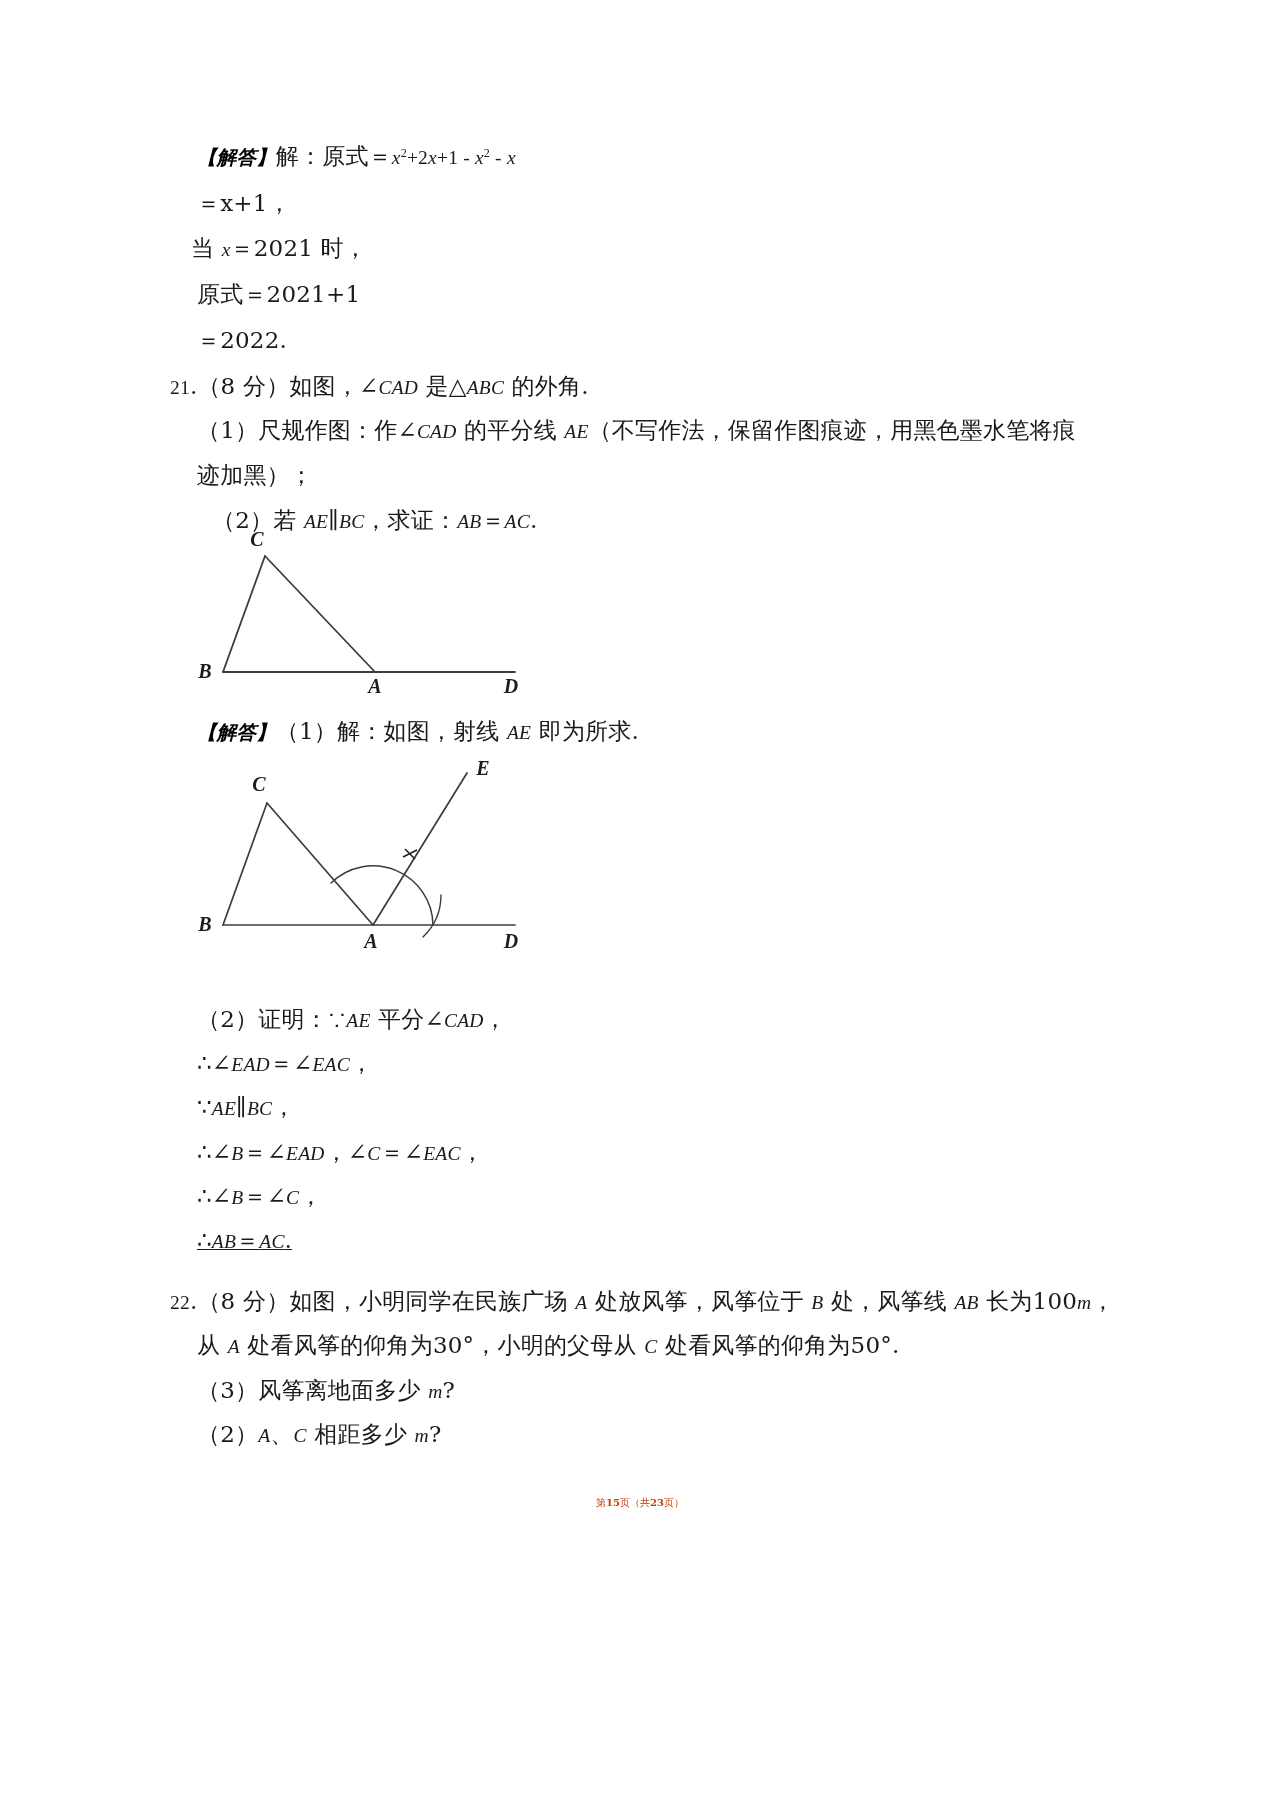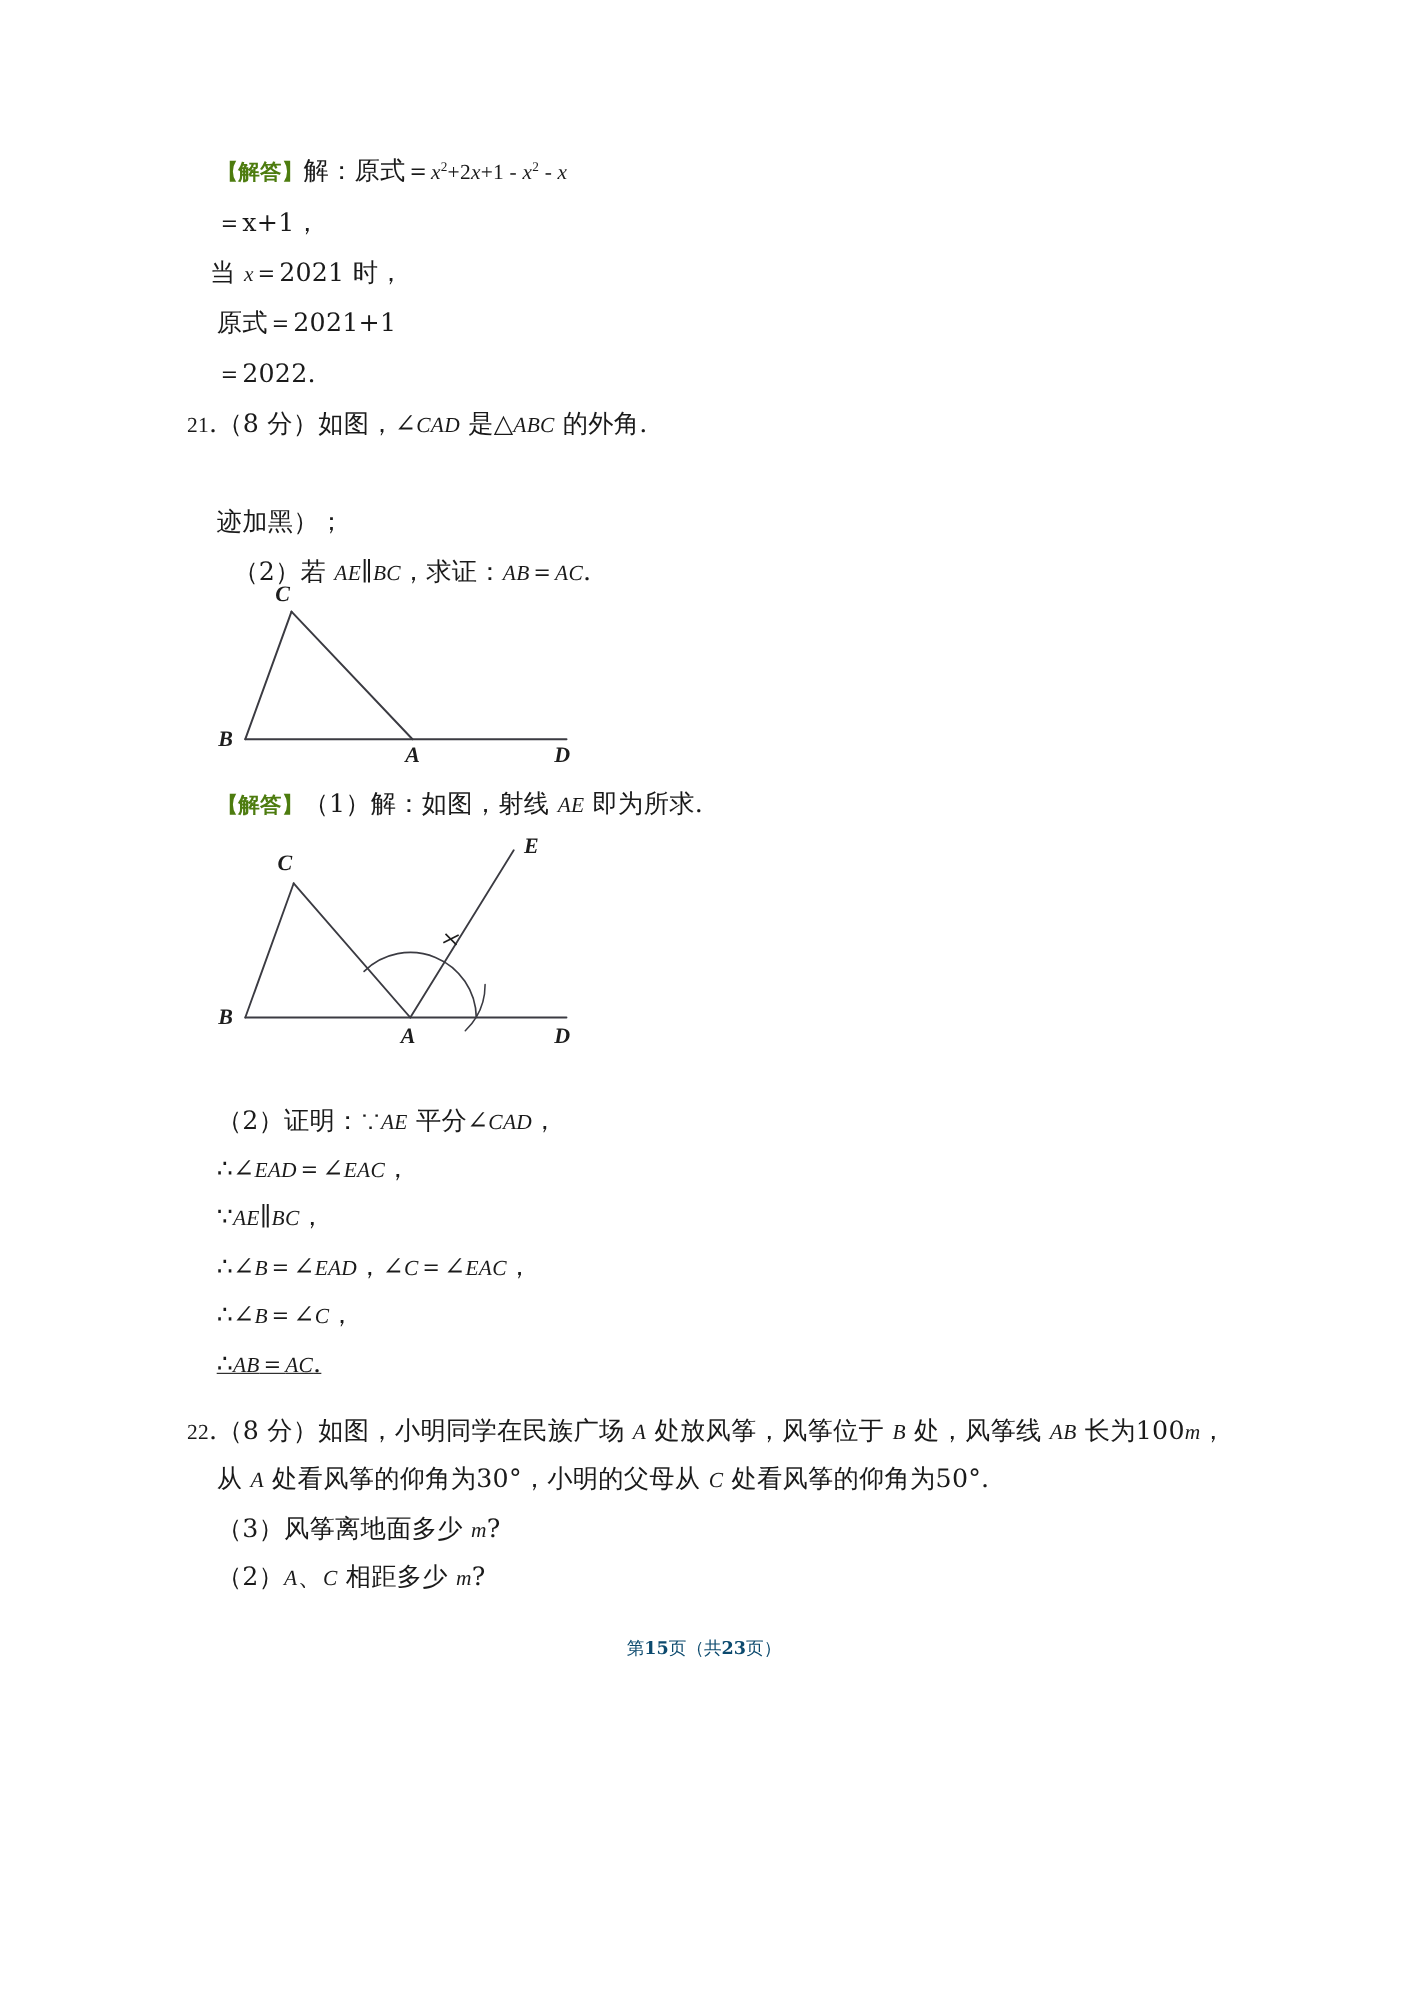--- a/index.html
+++ b/index.html
@@ -16,34 +16,34 @@
   
   .line{
     position:absolute;
     font-size:19.5px;
     line-height:26px;
     white-space:nowrap;
     letter-spacing:.2px;
   }
   .cn{font-family:"DejaVu Serif","Liberation Serif",serif;font-size:23px;}
   .mi{font-style:italic;font-family:"Liberation Serif","DejaVu Serif",serif;}
-  .tag{color:#4d7c0f;font-weight:700;font-family:"DejaVu Serif",serif;}
+  .tag{color:#000000;font-weight:700;font-family:"DejaVu Serif",serif;font-style:italic;}
   sup{font-size:.62em;vertical-align:super;line-height:0;}
   .num{font-family:"Liberation Serif",serif;}
   
   .fig{position:absolute;}
   .fig svg{display:block;overflow:visible;}
   .lbl{
     font-family:"Liberation Serif","DejaVu Serif",serif;
     font-style:italic;font-weight:700;font-size:20px;fill:#1d1d1d;
   }
   
   .footer{
     position:absolute;left:0;right:0;bottom:52px;
-    text-align:center;font-size:16px;color:#0c4a6e;
+    text-align:center;font-size:10px;color:#c2410c;
     font-family:"DejaVu Serif","Liberation Serif",serif;
   }
   .footer b{font-weight:700;}
 </style>
 </head>
 <body>
 
 <div class="page">
 
   <div class="line" style="left:197px;top:143px;">
@@ -63,20 +63,23 @@
   </div>
 
   <div class="line" style="left:197px;top:327px;">
     <span class="cn">＝2022.</span>
   </div>
 
   <div class="line" style="left:170px;top:373px;">
     <span class="num">21</span><span class="cn">.</span><span class="cn">（8 分）</span><span class="cn">如图，∠</span><span class="mi">CAD</span><span class="cn"> 是△</span><span class="mi">ABC</span><span class="cn"> 的外角.</span>
   </div>
 
+  <div class="line" style="left:197px;top:417px;">
+    <span class="cn">（1）尺规作图：作∠</span><span class="mi">CAD</span><span class="cn"> 的平分线 </span><span class="mi">AE</span><span class="cn">（不写作法，保留作图痕迹，用黑色墨水笔将痕</span>
+  </div>
 
   <div class="line" style="left:197px;top:462px;">
     <span class="cn">迹加黑）；</span>
   </div>
 
   <div class="line" style="left:197px;top:507px;margin-left:15px;">
     <span class="cn">（2）若 </span><span class="mi">AE</span><span class="cn">∥</span><span class="mi">BC</span><span class="cn">，求证：</span><span class="mi">AB</span><span class="cn">＝</span><span class="mi">AC</span><span class="cn">.</span>
   </div>
 
   <div class="fig" style="left:195px;top:530px;">

